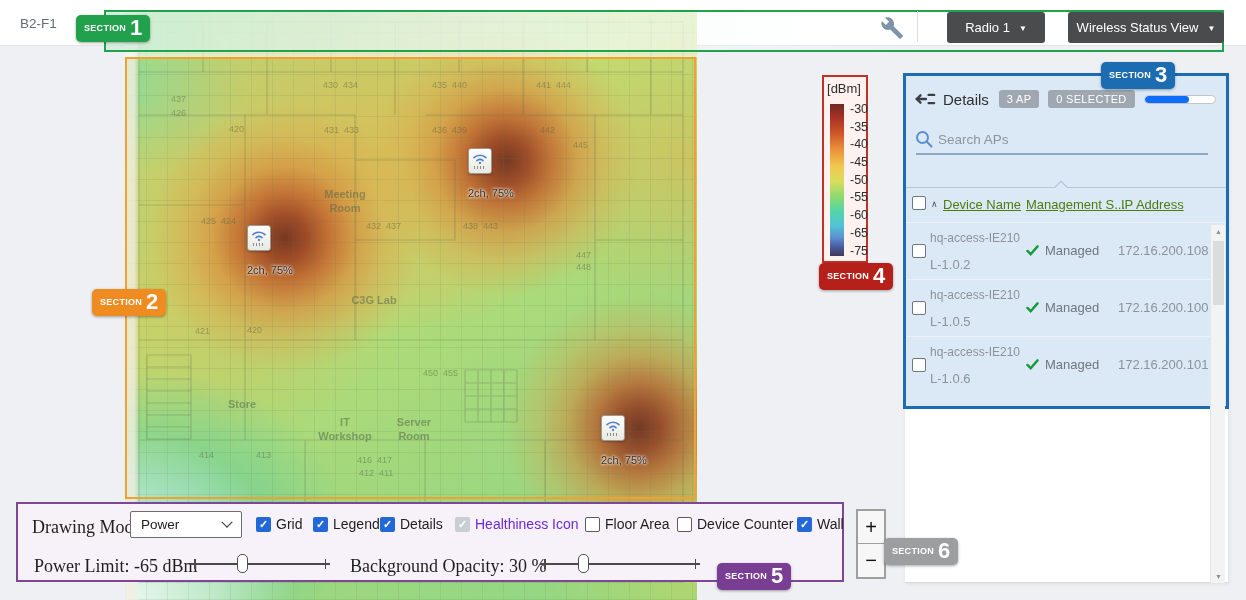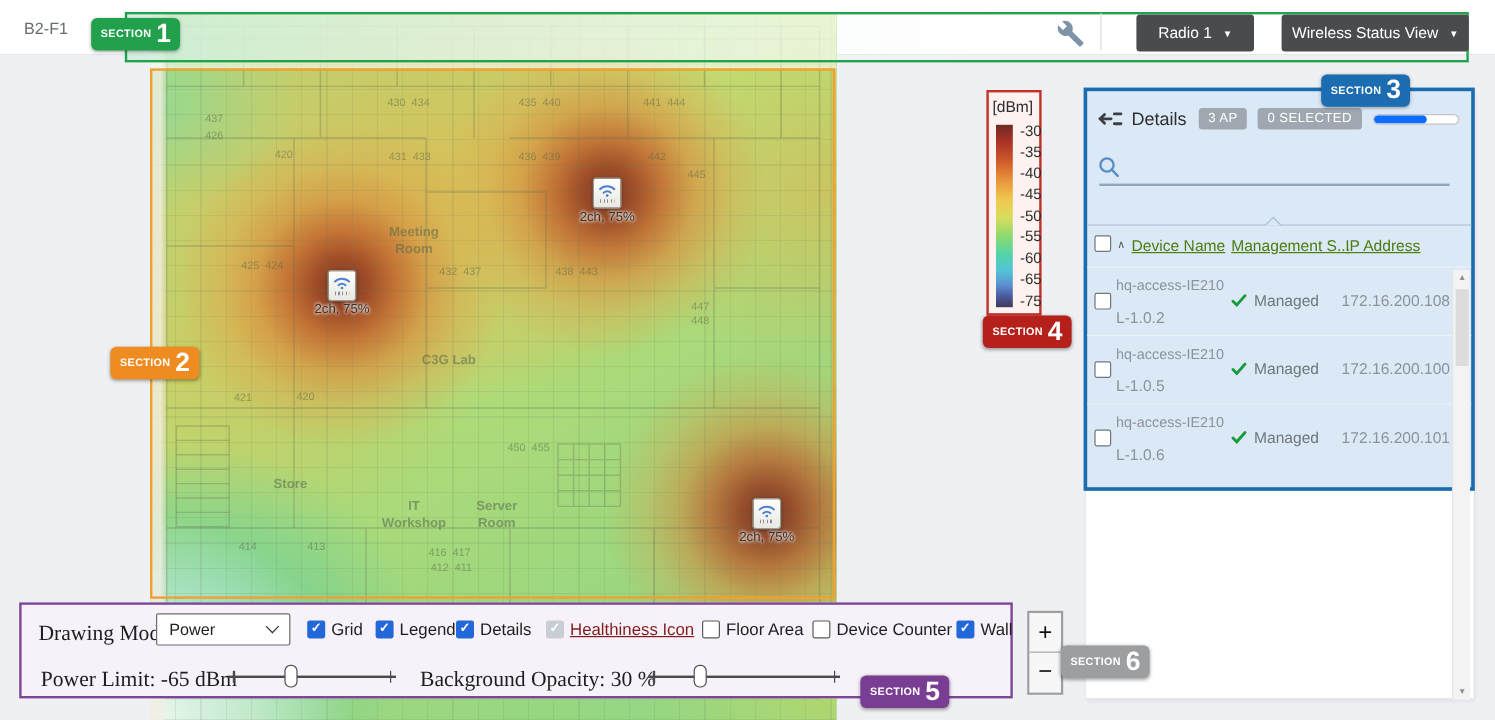--- a/index.html
+++ b/index.html
@@ -54,21 +54,21 @@
       radial-gradient(ellipse 260px 220px at 90px 270px, rgba(233,160,64,.4), transparent 75%),
       radial-gradient(ellipse 240px 200px at 560px 150px, rgba(236,170,70,.45), transparent 75%),
       radial-gradient(ellipse 220px 180px at 572px 560px, rgba(216,214,84,.5), transparent 75%),
       linear-gradient(150deg, #a9db7f 0%, #bedf74 35%, #a3d87c 65%, #8dd687 100%);
   }
   .fplan { position:absolute; left:0; top:0; z-index:1; }
   .hm-topfade { position:absolute; left:0; top:0; width:572px; height:47px; background:rgba(255,255,255,.58); z-index:2; }
   .room-label { position:absolute; z-index:1; color:rgba(88,104,74,.55); font-size:11px; font-weight:bold;
     text-align:center; white-space:pre-line; line-height:1.25; }
   .room-num { position:absolute; z-index:1; color:rgba(88,104,74,.5); font-size:9px; white-space:pre; }
-  .ap { position:absolute; z-index:3; width:76px; display:flex; flex-direction:column; align-items:center; cursor:pointer; }
+  .ap { position:absolute; z-index:3; width:76px; display:flex; flex-direction:column; align-items:flex-start; cursor:pointer;gap:12px; }
   .ap-box { width:24px; height:26px; border:1px solid #9a9a92; border-radius:3px;
     background:linear-gradient(#fdfdfb,#e9e9e3); box-shadow:0 1px 2px rgba(0,0,0,.25);
     display:flex; flex-direction:column; align-items:center; justify-content:center; gap:1px; }
   .ap-ports { width:12px; height:3px; background:repeating-linear-gradient(90deg,#8a8a99 0 1px, transparent 1px 3px); }
   .ap-label { margin-top:1px; font-size:11px; color:#333; text-shadow:0 0 3px #fff,0 0 3px #fff; white-space:nowrap; }
 
   .o-box { left:125px; top:57px; width:571px; height:442px; border:2px solid #f0a132; z-index:3; }
 
   
   .legend { left:822px; top:75px; width:46px; height:188px; background:#fdf2f0; border:2px solid #c23126; z-index:7; }
@@ -122,21 +122,21 @@
     font-size:13.5px; color:#222; cursor:pointer; }
   .dm-chev { margin-left:auto; width:8px; height:8px; border-right:1.6px solid #333; border-bottom:1.6px solid #333;
     transform:rotate(45deg) translate(-2px,-2px); }
   .cbg { position:absolute; top:10px; height:20px; display:flex; align-items:center; gap:5px; cursor:pointer; }
   .cb { width:15px; height:15px; border-radius:2px; display:inline-flex; align-items:center; justify-content:center; }
   .cb.off { background:#fff; border:1.5px solid #5a5a5a; }
   .cb.on  { background:#2368d8; }
   .cb.on::after { content:"✓"; color:#fff; font-size:11px; font-weight:bold; line-height:1; }
   .cb.dis { background:#c9ced4; }
   .cbl { font-size:14px; color:#1e1e1e; }
-  .cbl.dis { color:#7f1d1d;text-decoration:underline; }
+  .cbl.dis { color:#6d28d9; }
   .slider { position:absolute; top:50px; height:20px; }
   .slider .line { position:absolute; left:0; right:0; top:9px; height:1.5px; background:#4a4a4a; }
   .slider .tick { position:absolute; top:5px; width:1.5px; height:10px; background:#4a4a4a; }
   .slider .tickL { left:4px; } .slider .tickR { right:4px; }
   .slider .thumb { position:absolute; top:0; width:11px; height:19px; background:#fff;
     border:1.5px solid #4f4f4f; border-radius:5px; cursor:pointer; }
 
   
   .zoomctl { left:856px; top:509px; width:30px; height:70px; border:2px solid #9f9f9f; background:#f4f4f4; z-index:6; }
   .zbtn { width:100%; height:33px; background:#f7f7f7; display:flex; align-items:center; justify-content:center;
@@ -292,20 +292,21 @@
         <div class="fill"></div>
       </div>
   </div>
 
   <span class="search-icon">
     <svg width="18" height="18" viewBox="0 0 18 18" fill="none" stroke="#5b8fc9" stroke-width="2">
       <circle cx="7.5" cy="7.5" r="5.5"></circle>
         <path d="M11.8 11.8 L16.5 16.5" stroke-linecap="round"></path>
     </svg>
   </span>
+  <input class="search-input" placeholder="Search APs" style="">
   <div class="search-underline"></div>
 
   <div class="t-divider"></div>
   <div class="t-notch">
       <i></i>
     </div>
 
   <div class="theader">
     <span class="tcheck" style="position:absolute;left:6px;top:6px"></span>
     <span class="sort-caret">∧</span>

